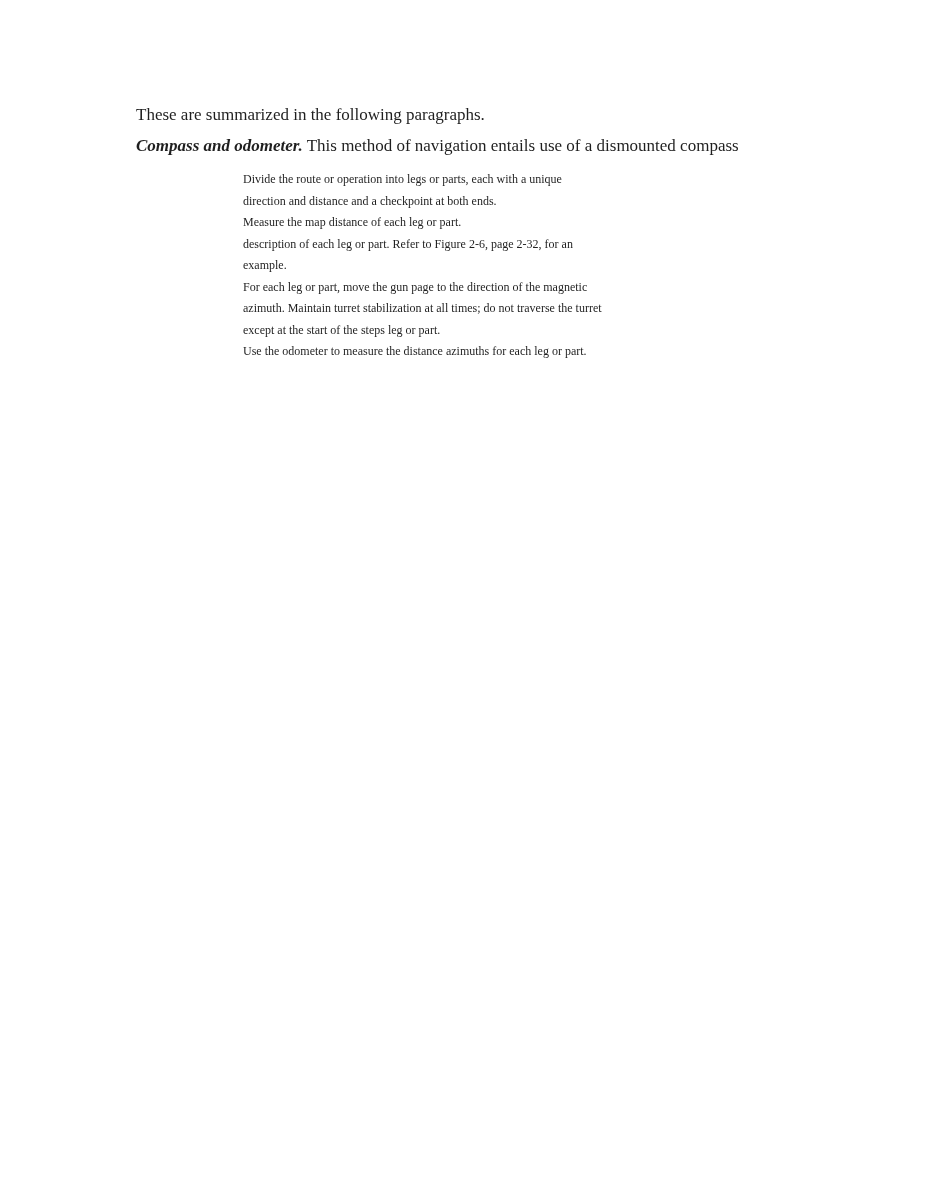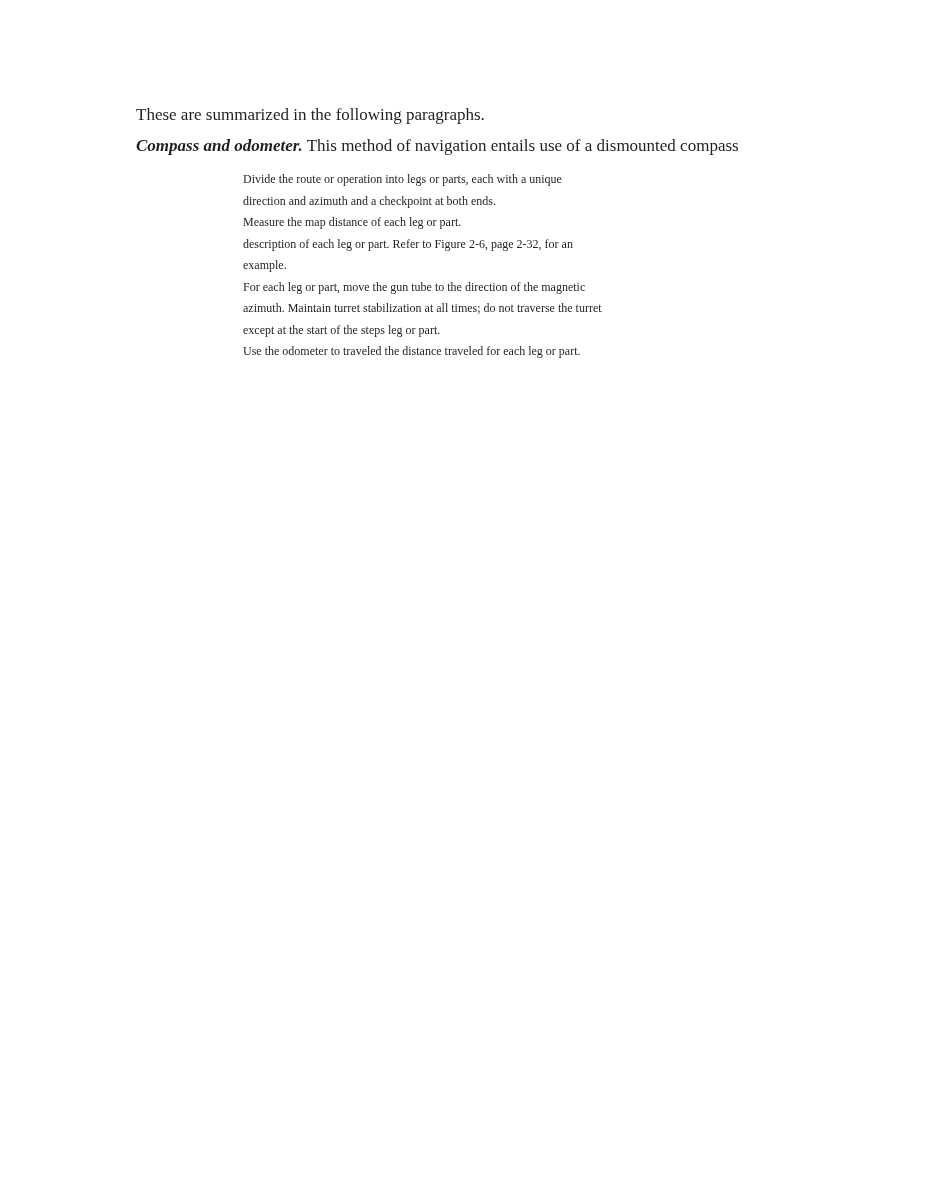--- a/index.html
+++ b/index.html
@@ -50,32 +50,32 @@
 
 <div class="page">
 
   <p class="para">These are summarized in the following paragraphs.</p>
 
   <p class="para"><span class="lead">Compass and odometer.</span><span> This method of navigation entails use of a dismounted compass</span><br></p>
 
   <div class="steps">
       <div class="step">
         <div class="step-line">Divide the route or operation into legs or parts, each with a unique</div>
-        <div class="step-line">direction and azimuth and a checkpoint at both ends.</div>
+        <div class="step-line">direction and distance and a checkpoint at both ends.</div>
       </div>
       <div class="step">
         <div class="step-line">Measure the map distance of each leg or part.</div>
       </div>
       <div class="step">
         <div class="step-line">description of each leg or part. Refer to Figure 2-6, page 2-32, for an</div>
         <div class="step-line">example.</div>
       </div>
       <div class="step">
-        <div class="step-line">For each leg or part, move the gun tube to the direction of the magnetic</div>
+        <div class="step-line">For each leg or part, move the gun page to the direction of the magnetic</div>
         <div class="step-line">azimuth. Maintain turret stabilization at all times; do not traverse the turret</div>
         <div class="step-line">except at the start of the steps leg or part.</div>
       </div>
       <div class="step">
-        <div class="step-line">Use the odometer to traveled the distance traveled for each leg or part.</div>
+        <div class="step-line">Use the odometer to measure the distance azimuths for each leg or part.</div>
       </div>
     </div>
 
 </div>
 
 </body></html>

